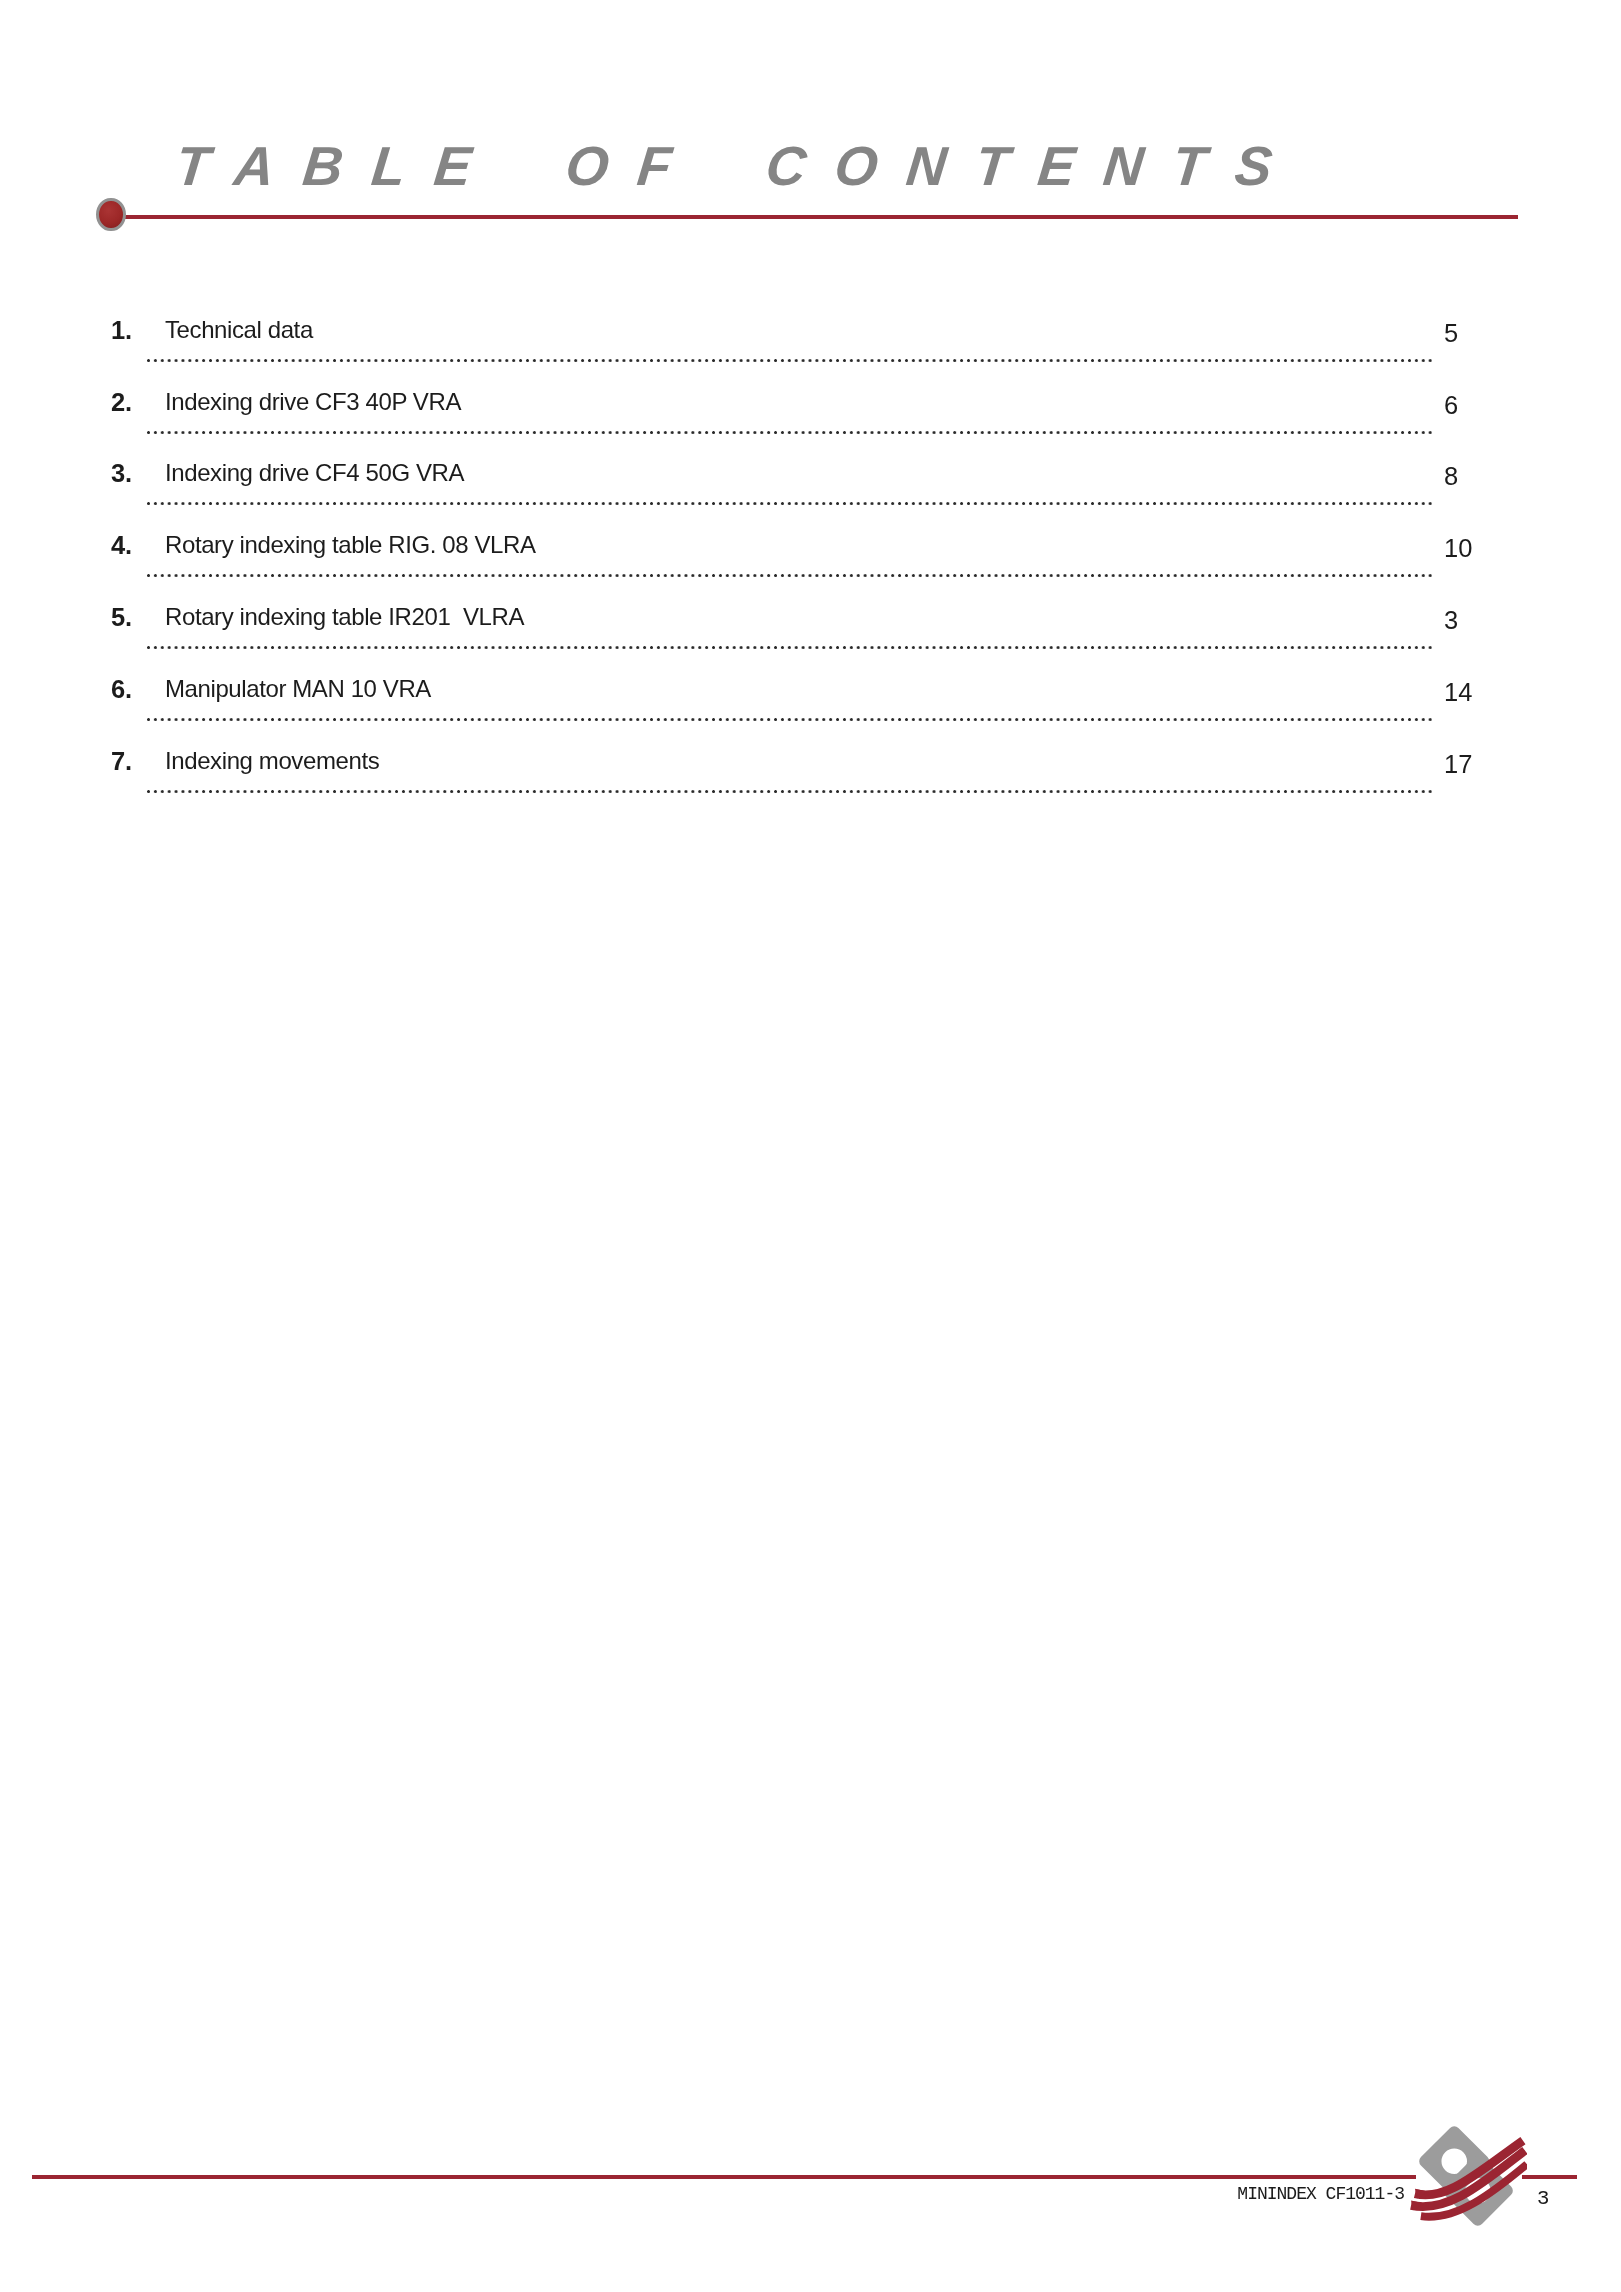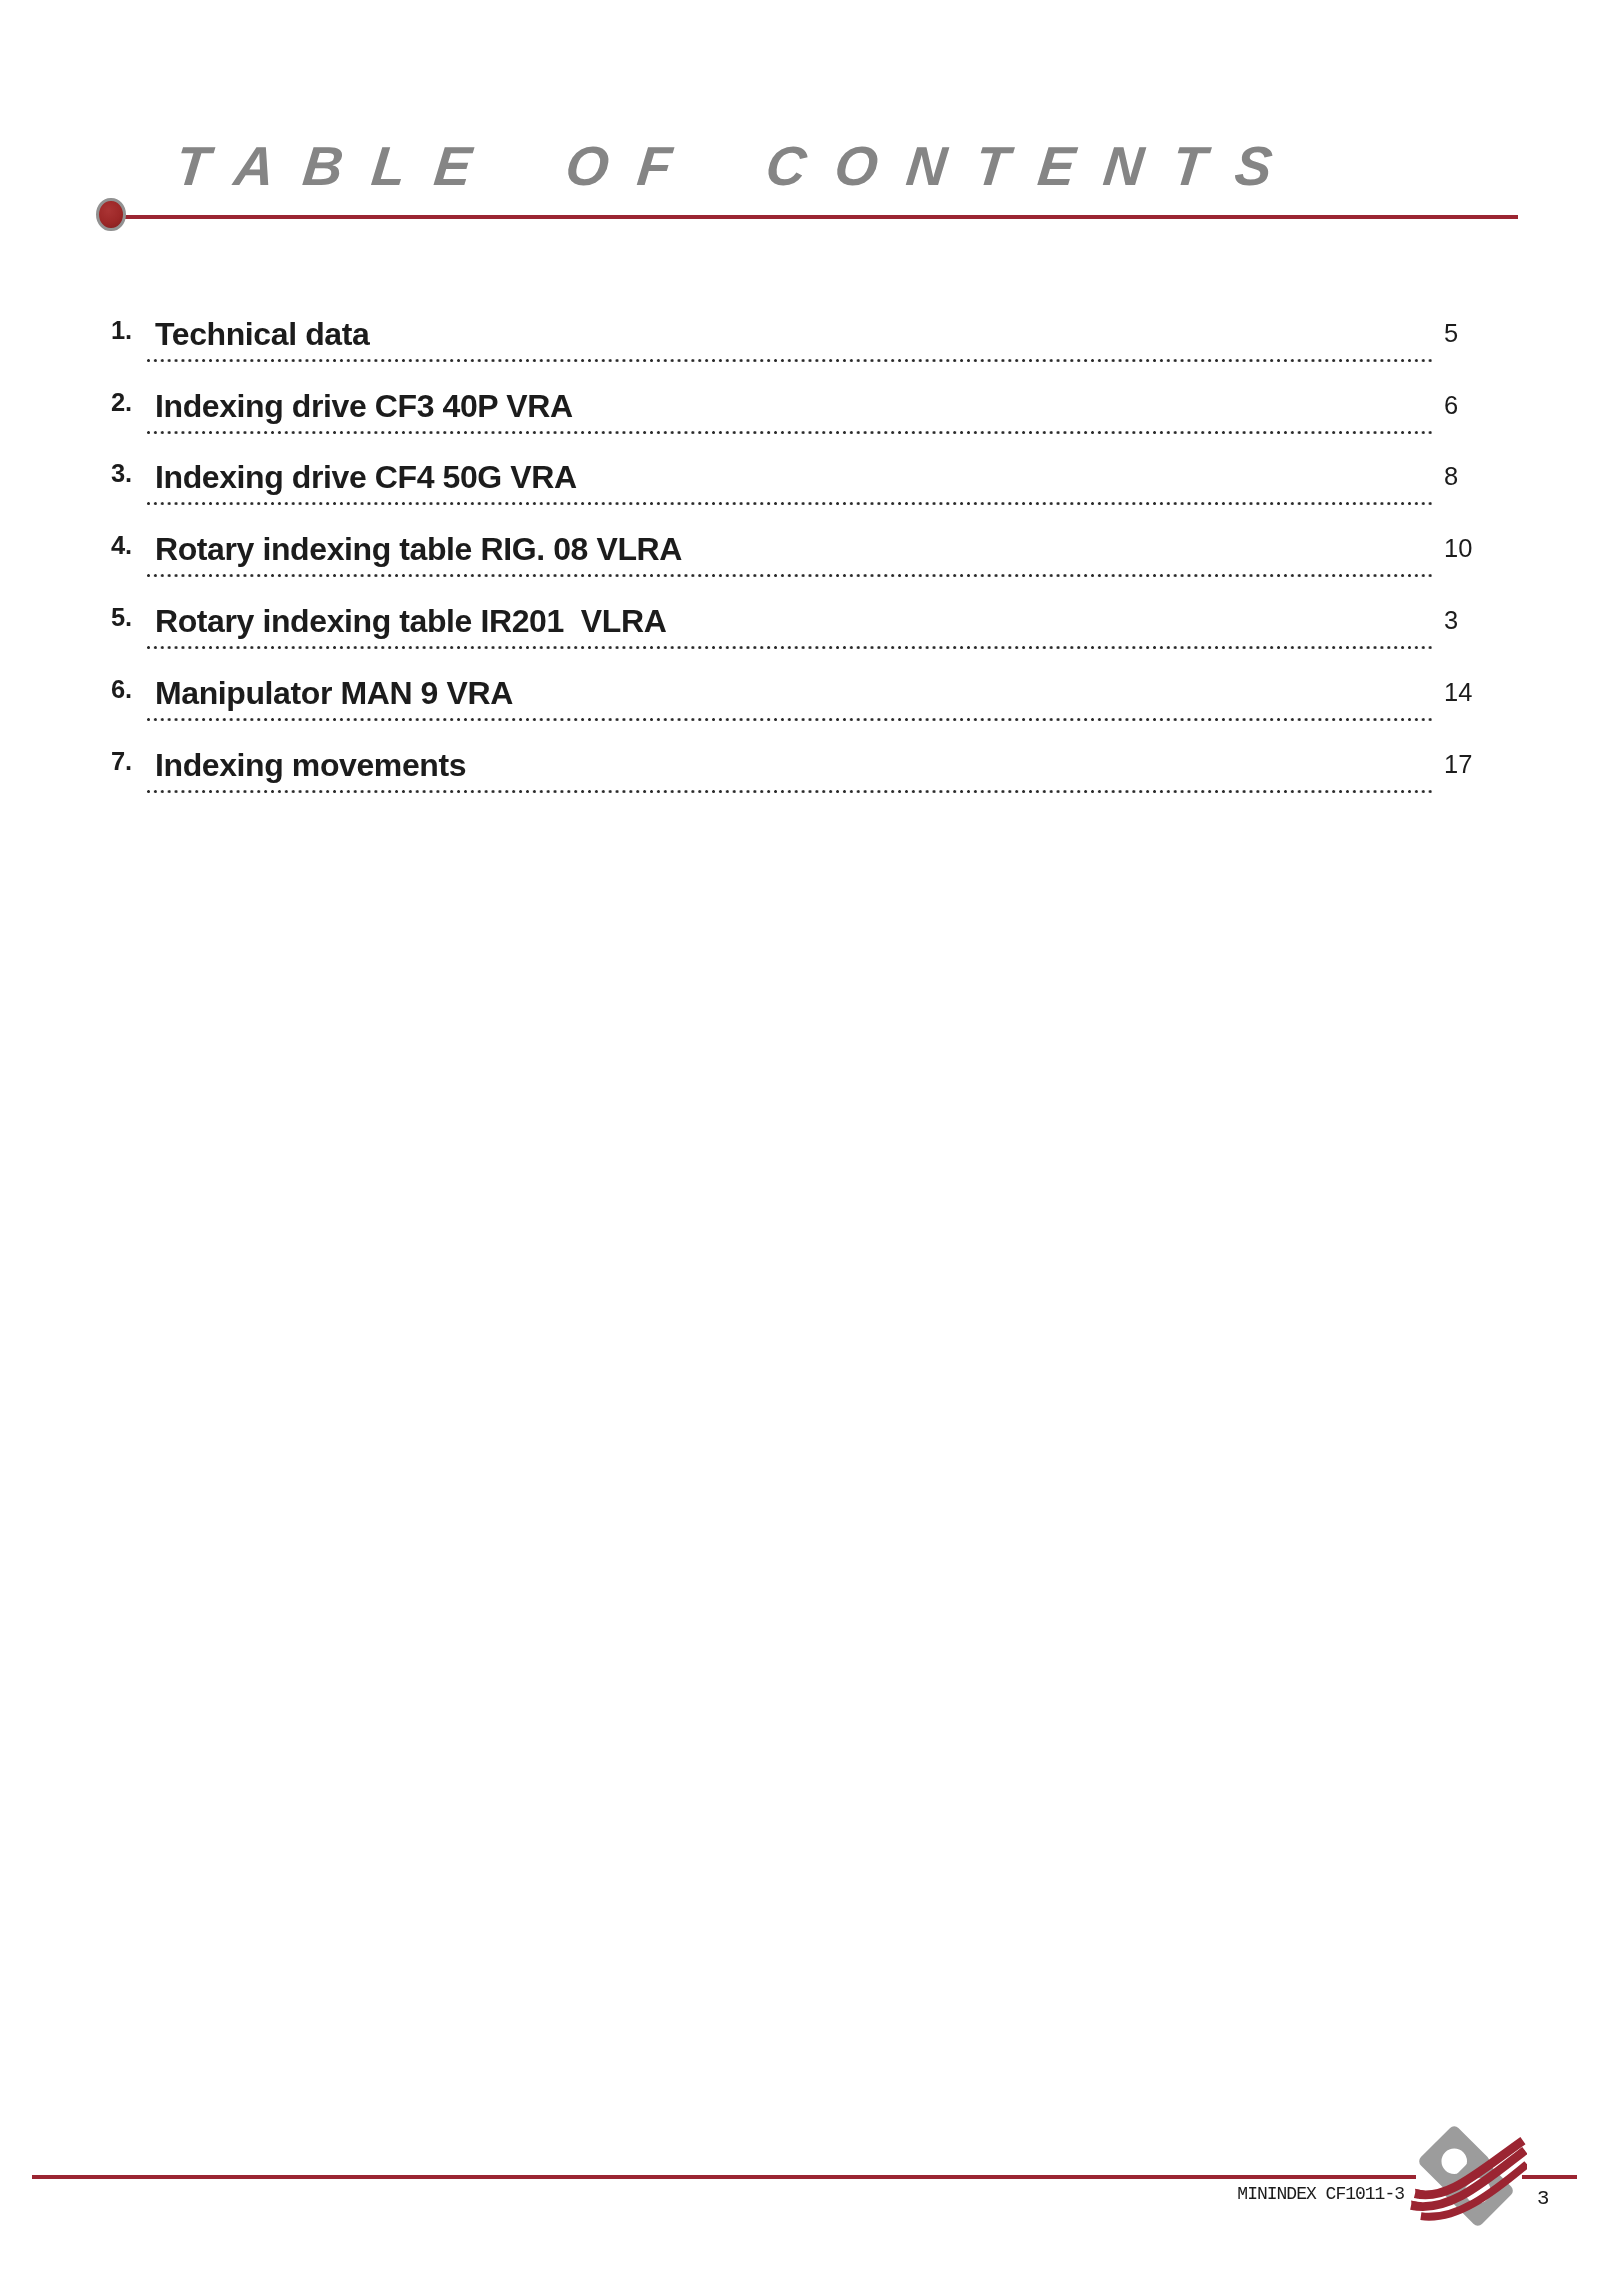--- a/index.html
+++ b/index.html
@@ -54,25 +54,24 @@
   }
   .toc-num{
     position:absolute;
     left:111px;top:0;
     font-size:25.5px;
     font-weight:700;
     letter-spacing:-0.3px;
   }
   .toc-title{
     position:absolute;
-    left:155px;top:0;
-    font-size:32px;
+    left:165px;top:0;
+    font-size:24px;
     letter-spacing:-0.4px;
     white-space:pre;
-    font-weight:bold;
   }
   .toc-page{
     position:absolute;
     left:1444px;top:2.9px;
     font-size:25.5px;
   }
   .toc-leader{
     position:absolute;
     left:147px;top:43px;
     width:1288px;height:2.9px;
@@ -155,21 +154,21 @@
 
     <div class="toc-row" style="top: 603px;">
       <span class="toc-num">5.</span>
       <span class="toc-title">Rotary indexing table IR201  VLRA</span>
       <span class="toc-page">3</span>
       <div class="toc-leader"></div>
     </div>
 
     <div class="toc-row" style="top: 675px;">
       <span class="toc-num">6.</span>
-      <span class="toc-title">Manipulator MAN 9 VRA</span>
+      <span class="toc-title">Manipulator MAN 10 VRA</span>
       <span class="toc-page">14</span>
       <div class="toc-leader"></div>
     </div>
 
     <div class="toc-row" style="top: 747px;">
       <span class="toc-num">7.</span>
       <span class="toc-title">Indexing movements</span>
       <span class="toc-page">17</span>
       <div class="toc-leader"></div>
     </div>

